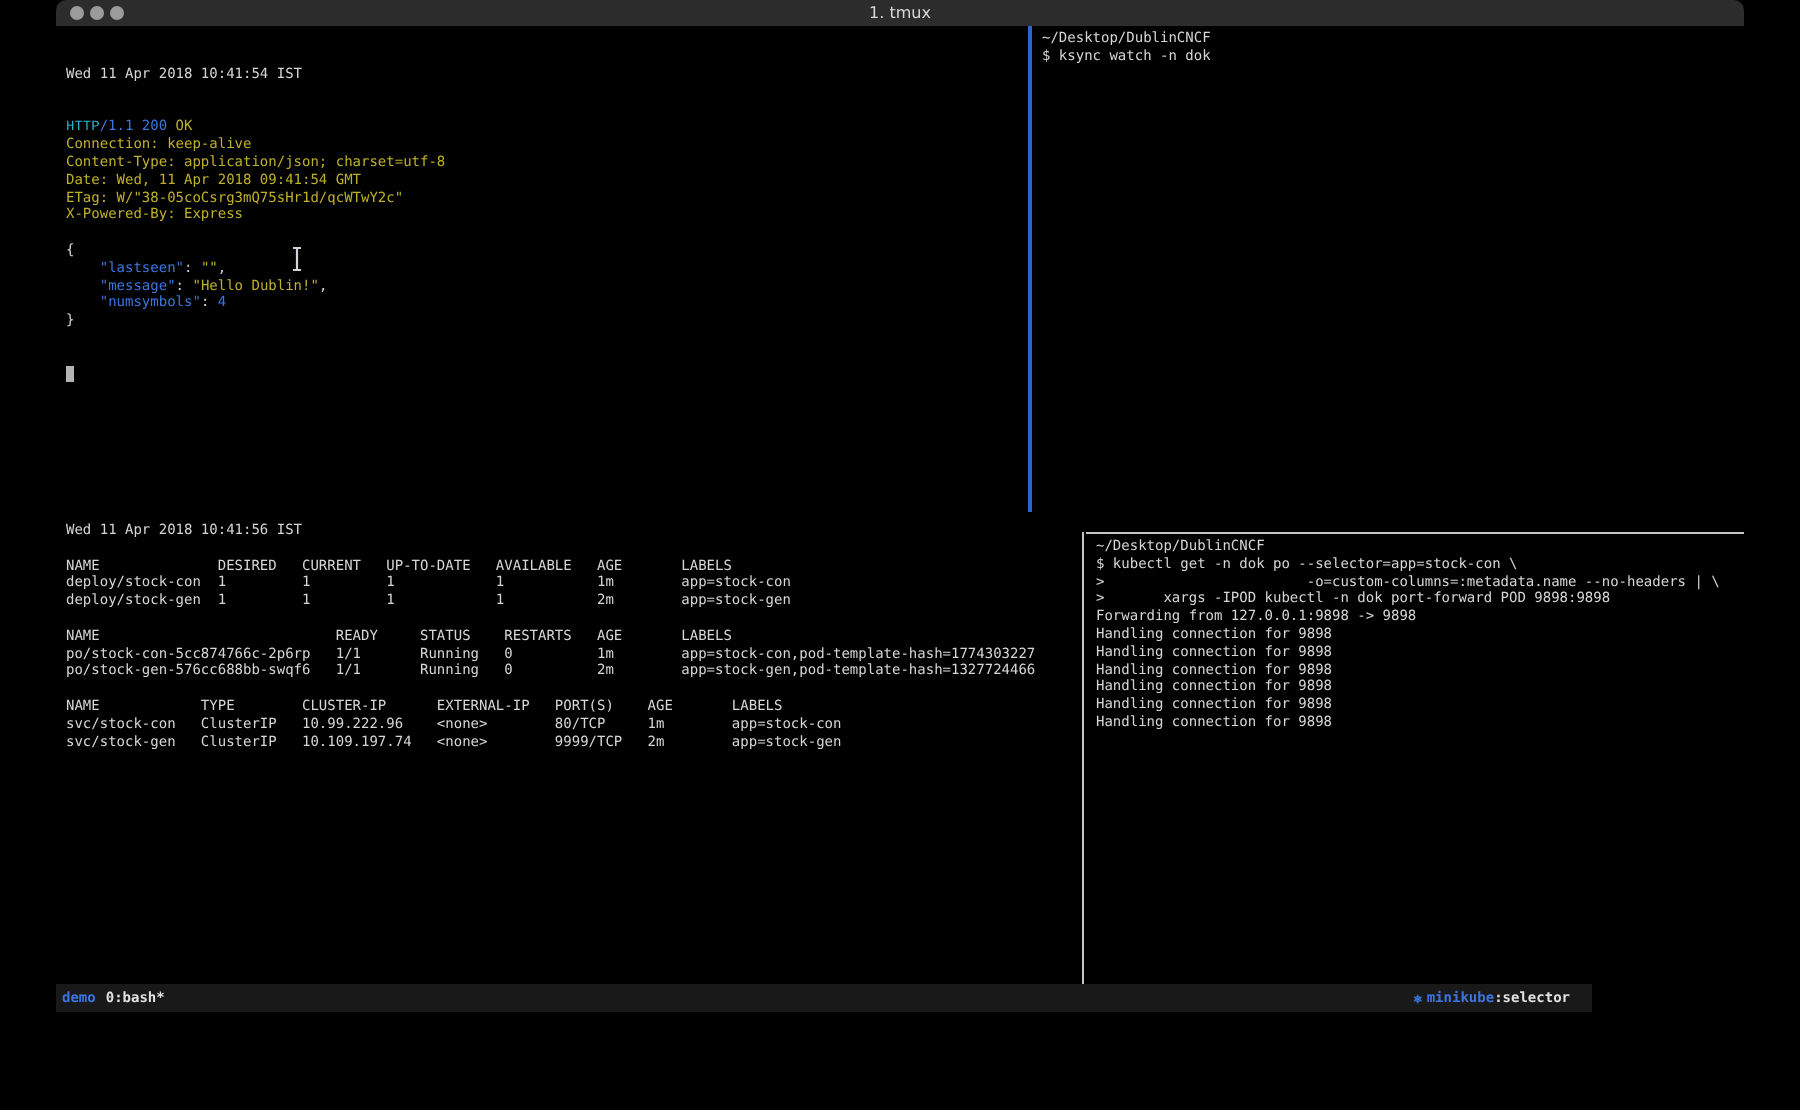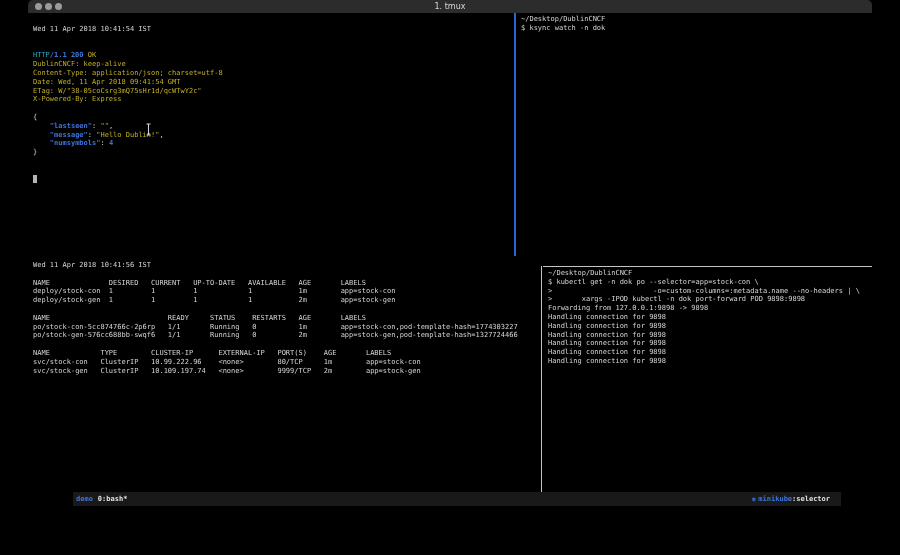--- a/index.html
+++ b/index.html
@@ -15,34 +15,34 @@
     background:var(--titlebar);border-radius:5px 5px 0 0;}
   .lights{position:absolute;left:7px;top:3px;display:flex;gap:3px;}
   .light{width:7px;height:7px;border-radius:50%;background:#9b9b9b;display:inline-block;}
   .win-title{width:100%;text-align:center;font-size:8px;line-height:13px;color:#d8d8d8;
     font-family:"DejaVu Sans","Liberation Sans",sans-serif;}
   .pane{position:absolute;overflow:hidden;background:var(--background);}
   .pane pre, .tline{font-size:7px;line-height:8.8px;color:var(--text);white-space:pre;}
   .tline{height:8.8px;}
   .seg-w{color:var(--text);}
   .seg-y{color:var(--yellow);text-align:center;}
-  .seg-b{color:var(--blue);font-weight:bold;}
+  .seg-b{color:var(--blue);}
   .seg-c{color:var(--cyan);font-family:Liberation Mono, monospace;}
   .seg-cur{background:#b4b4b4;color:transparent;}
-  .pane-tl{left:28px;top:21px;width:486px;height:249px;padding:4px 4px 0 5px;}
+  .pane-tl{left:28px;top:29px;width:486px;height:249px;padding:4px 4px 0 5px;}
   .pane-tr{left:517px;top:13px;width:355px;height:253px;padding:2px 0 0 4px;}
   .pane-bl{left:28px;top:256px;width:513px;height:228px;padding:5px 0 0 5px;}
   .pane-br{left:543px;top:267px;width:329px;height:225px;padding:2px 0 0 5px;}
   .vdiv-top{position:absolute;left:514px;top:13px;width:2px;height:251px;background:var(--active-pane-border);}
   .hdiv-left{position:absolute;left:28px;top:262px;width:488px;height:2px;background:var(--active-pane-border);}
   .hdiv-right{position:absolute;left:543px;top:266px;width:329px;height:1px;background:var(--inactive-pane-border);}
   .vdiv-bottom{position:absolute;left:541px;top:266px;width:1px;height:226px;background:var(--inactive-pane-border);}
   .ibeam{position:absolute;left:144px;top:123px;}
   .statusbar{position:absolute;left:28px;top:492px;width:768px;height:14px;background:var(--statusbar);
-    display:flex;align-items:center;font-size:7px;font-weight:bold;padding:0 11px 0 3px;margin-left:45px;}
+    display:flex;align-items:center;font-size:7px;font-weight:bold;padding:0 11px 0 3px;}
   .sb-session{color:var(--blue);margin-right:5px;}
   .sb-window{color:#e2e2e2;}
   .sb-right{margin-left:auto;display:flex;align-items:center;}
   .sb-icon{color:var(--blue);margin-right:2px;font-size:8px;}
   .sb-context{color:var(--blue);}
   .sb-namespace{color:#e2e2e2;}
 </style>
 </head>
 <body>
 
@@ -56,21 +56,21 @@
     </div>
     <div class="win-title">1. tmux</div>
   </div>
 
   <div class="pane pane-tl">
     <div>
         <div class="tline"><span class="seg-w">Wed 11 Apr 2018 10:41:54 IST</span></div>
         <div class="tline"> </div>
         <div class="tline"> </div>
         <div class="tline"><span class="seg-c">HTTP</span><span class="seg-b">/1.1 200 </span><span class="seg-y">OK</span></div>
-        <div class="tline"><span class="seg-y">DublinCNCF: keep-alive</span></div>
+        <div class="tline"><span class="seg-y">Connection: keep-alive</span></div>
         <div class="tline"><span class="seg-y">Content-Type: application/json; charset=utf-8</span></div>
         <div class="tline"><span class="seg-y">Date: Wed, 11 Apr 2018 09:41:54 GMT</span></div>
         <div class="tline"><span class="seg-y">ETag: W/"38-05coCsrg3mQ75sHr1d/qcWTwY2c"</span></div>
         <div class="tline"><span class="seg-y">X-Powered-By: Express</span></div>
         <div class="tline"> </div>
         <div class="tline"><span class="seg-w">{</span></div>
         <div class="tline"><span class="seg-w">    </span><span class="seg-b">"lastseen"</span><span class="seg-w">: </span><span class="seg-y">""</span><span class="seg-w">,</span></div>
         <div class="tline"><span class="seg-w">    </span><span class="seg-b">"message"</span><span class="seg-w">: </span><span class="seg-y">"Hello Dublin!"</span><span class="seg-w">,</span></div>
         <div class="tline"><span class="seg-w">    </span><span class="seg-b">"numsymbols"</span><span class="seg-w">: </span><span class="seg-b">4</span></div>
         <div class="tline"><span class="seg-w">}</span></div>

